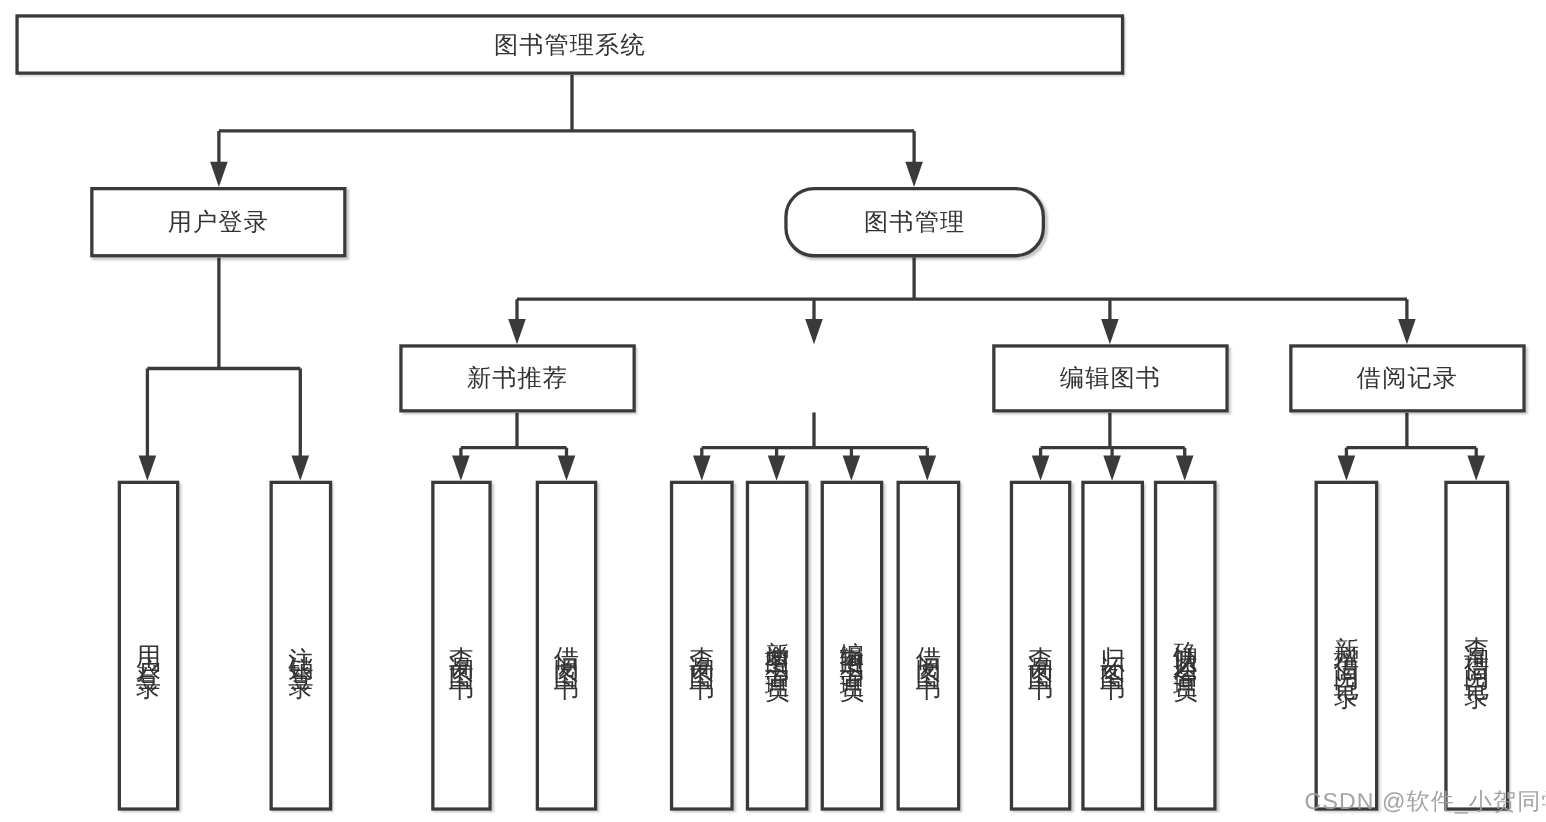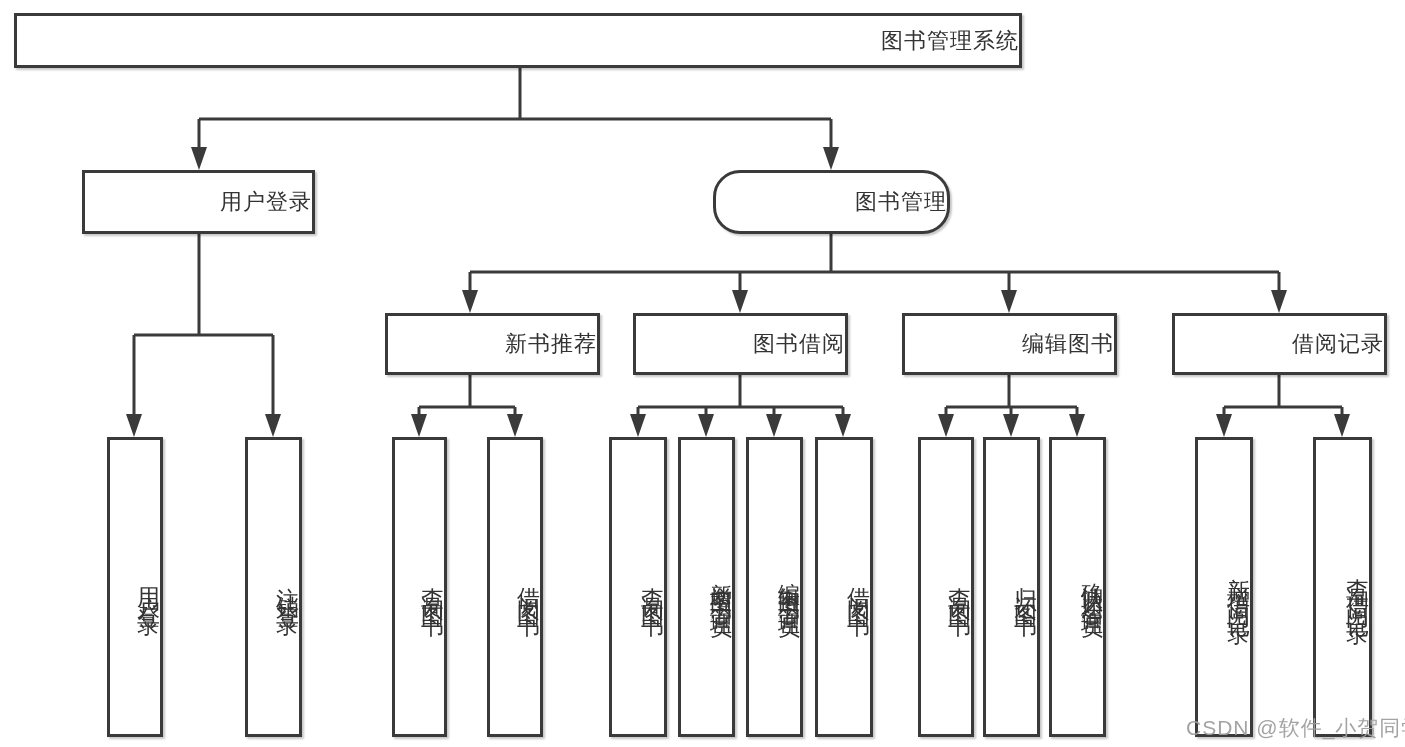--- a/index.html
+++ b/index.html
@@ -22,21 +22,21 @@
     z-index: 1;
   }
   .box {
     position: absolute;
     box-sizing: border-box;
     background: #ffffff;
     border: 3px solid #3a3a3a;
     box-shadow: 2px 2px 2px rgba(0,0,0,0.22);
     display: flex;
     align-items: center;
-    justify-content: flex-end;
+    justify-content: center;
     z-index: 2;
     color: #333333;
   }
   .hlabel {
     font-size: 22px;
     letter-spacing: 1px;
     white-space: nowrap;
   }
   .root-box   { left: 14px;  top: 13px;  width: 1008px; height: 55px; }
   .l1-box     { top: 170px;  height: 64px; }
@@ -114,25 +114,22 @@
     <span class="hlabel">图书管理系统</span>
   </div>
 
   <div class="box l1-box" style="left:82px;width:233px;">
     <span class="hlabel">用户登录</span>
   </div>
   <div class="box l1-box" style="left:713px;width:237px;border-radius:27px;">
     <span class="hlabel">图书管理</span>
   </div>
 
-  <div class="box l2-box" style="left:385px;">
+  <div class="box l2-box" style="left:363px;">
     <span class="hlabel">新书推荐</span>
-  </div>
-  <div class="box l2-box" style="left:633px;">
-    <span class="hlabel">图书借阅</span>
   </div>
   <div class="box l2-box" style="left:902px;">
     <span class="hlabel">编辑图书</span>
   </div>
   <div class="box l2-box" style="left:1172px;">
     <span class="hlabel">借阅记录</span>
   </div>
 
   <div class="box leaf" style="left:107px;width:56px;">
     <span class="vtext">用户登录</span>

